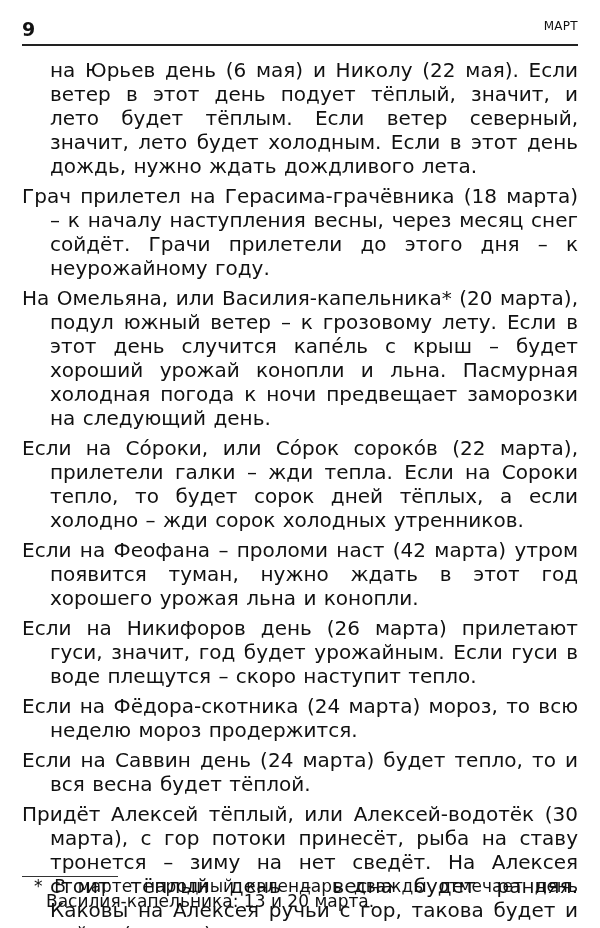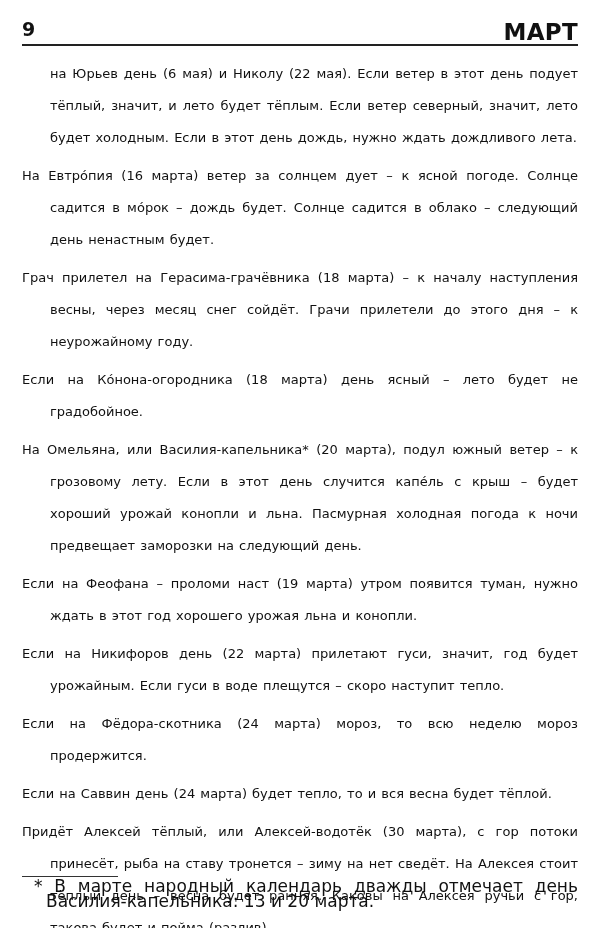--- a/index.html
+++ b/index.html
@@ -1,40 +1,39 @@
 <!DOCTYPE html>
 <html><head>
 <meta charset="utf-8">
 <style>
   html, body { margin: 0; padding: 0; background: #ffffff; }
   body { width: 600px; height: 928px; overflow: hidden; position: relative; font-family: "DejaVu Sans", sans-serif; color: #111; }
   .header { position: absolute; left: 22px; right: 22px; top: 14px; height: 30px; border-bottom: 2px solid #222; }
   .page-num { position: absolute; left: 0; top: 4px; font-weight: bold; font-size: 19px; }
-  .chapter { position: absolute; right: 0; top: 5px; font-weight: bold; font-size: 23px; letter-spacing: 0.3px; }
+  .chapter { position: absolute; right: 0; top: 5px; font-weight: normal; font-size: 12px; letter-spacing: 0.3px; }
   .content { position: absolute; left: 22px; right: 22px; top: 58px; }
-  .para { font-size: 13px; line-height: 32px; text-align: justify; padding-left: 28px; text-indent: -28px; margin: 0 0 6px 0; word-spacing: 1px; }
+  .para { font-size: 20px; line-height: 24px; text-align: justify; padding-left: 28px; text-indent: -28px; margin: 0 0 6px 0; word-spacing: 1px; }
   .para.cont { text-indent: 0; }
   .foot-rule { position: absolute; left: 22px; top: 876px; width: 96px; border-top: 1px solid #333; }
   .footnote { position: absolute; left: 34px; right: 22px; top: 879px; font-size: 17px; line-height: 15px; text-align: justify; padding-left: 12px; text-indent: -12px; }
 </style>
 </head>
 <body>
 
 <div class="header">
   <span class="page-num">9</span>
   <span class="chapter">МАРТ</span>
 </div>
 
 <div class="content">
   <p class="para cont">на Юрьев день (6 мая) и Николу (22 мая). Если ветер в этот день подует тёплый, значит, и лето будет тёплым. Если ветер северный, значит, лето будет холодным. Если в этот день дождь, нужно ждать дождливого лета.</p>
-  <p class="para">На Евтрóпия (16 марта) ветер за солнцем дует – к ясной погоде. Солнце садится в мóрок – дождь будет. Солнце садится в облако – следующий день ненастным будет.</p>
   <p class="para">Грач прилетел на Герасима-грачёвника (18 марта) – к началу наступления весны, через месяц снег сойдёт. Грачи прилетели до этого дня – к неурожайному году.</p>
-  <p class="para">Если на Кóнона-огородника (18 марта) день ясный – лето будет не градобойное.</p>
   <p class="para">На Омельяна, или Василия-капельника* (20 марта), подул южный ветер – к грозовому лету. Если в этот день случится капéль с крыш – будет хороший урожай конопли и льна. Пасмурная холодная погода к ночи предвещает заморозки на следующий день.</p>
-  <p class="para">Если на Феофана – проломи наст (19 марта) утром появится туман, нужно ждать в этот год хорошего урожая льна и конопли.</p>
-  <p class="para">Если на Никифоров день (22 марта) прилетают гуси, значит, год будет урожайным. Если гуси в воде плещутся – скоро наступит тепло.</p>
+  <p class="para">Если на Сóроки, или Сóрок сорокóв (22 марта), прилетели галки – жди тепла. Если на Сороки тепло, то будет сорок дней тёплых, а если холодно – жди сорок холодных утренников.</p>
+  <p class="para">Если на Феофана – проломи наст (42 марта) утром появится туман, нужно ждать в этот год хорошего урожая льна и конопли.</p>
+  <p class="para">Если на Никифоров день (26 марта) прилетают гуси, значит, год будет урожайным. Если гуси в воде плещутся – скоро наступит тепло.</p>
   <p class="para">Если на Фёдора-скотника (24 марта) мороз, то всю неделю мороз продержится.</p>
   <p class="para">Если на Саввин день (24 марта) будет тепло, то и вся весна будет тёплой.</p>
   <p class="para">Придёт Алексей тёплый, или Алексей-водотёк (30 марта), с гор потоки принесёт, рыба на ставу тронется – зиму на нет сведёт. На Алексея стоит тёплый день – весна будет ранняя. Каковы на Алексея ручьи с гор, такова будет и пойма (разлив).</p>
 </div>
 
 <div class="foot-rule"></div>
 <div class="footnote">* В марте народный календарь дважды отмечает день Василия-капельника: 13 и 20 марта.</div>
 
 </body></html>

